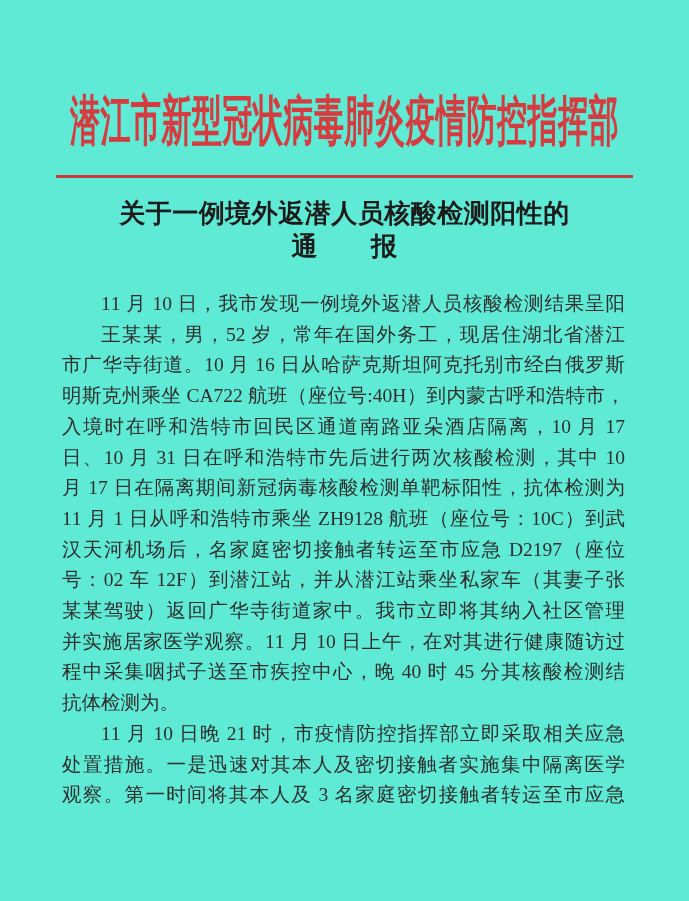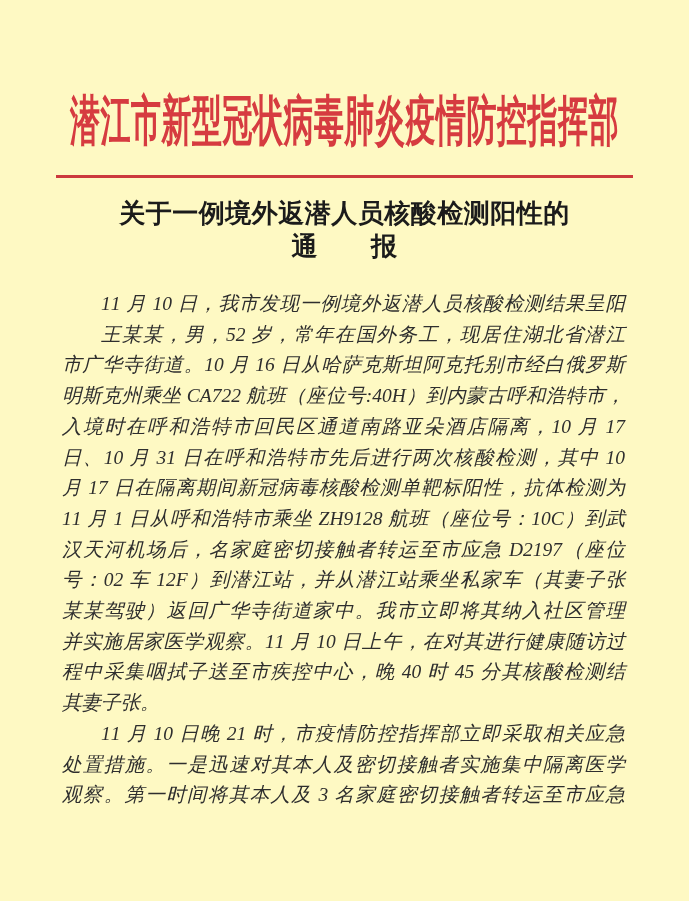--- a/index.html
+++ b/index.html
@@ -58,37 +58,36 @@
     letter-spacing: 0.5px;
   }
   
   .body-block {
     position: absolute;
     top: 289px;
     left: 62px;
     right: 64px;
     font-size: 19.5px;
     line-height: 30.7px;
-    font-style: italic;
   }
   .line {
     text-align: justify;
     text-align-last: justify;
   }
   .line.flush {
     text-align-last: left;
   }
   .line.indent {
     text-indent: 2em;
   }
 </style>
 </head>
 <body>
 
-<div class="page" style="background: #fef9c3;">
+<div class="page" style="background: #5eead4;">
 
   <div class="agency" style="color: rgb(214, 59, 64);">
     <span class="agency-text">潜江市新型冠状病毒肺炎疫情防控指挥部</span>
   </div>
 
   <div class="divider" style="background: rgb(204, 58, 62);"></div>
 
   <h1 class="title" style="color: rgb(27, 27, 27);">
     <span>关于一例境外返潜人员核酸检测阳性的</span><br>
     <span>通　　报</span>
@@ -101,19 +100,19 @@
       <div class="line">明斯克州乘坐 CA722 航班（座位号:40H）到内蒙古呼和浩特市，</div>
       <div class="line">入境时在呼和浩特市回民区通道南路亚朵酒店隔离，10 月 17</div>
       <div class="line">日、10 月 31 日在呼和浩特市先后进行两次核酸检测，其中 10</div>
       <div class="line">月 17 日在隔离期间新冠病毒核酸检测单靶标阳性，抗体检测为</div>
       <div class="line">11 月 1 日从呼和浩特市乘坐 ZH9128 航班（座位号：10C）到武</div>
       <div class="line">汉天河机场后，名家庭密切接触者转运至市应急 D2197（座位</div>
       <div class="line">号：02 车 12F）到潜江站，并从潜江站乘坐私家车（其妻子张</div>
       <div class="line">某某驾驶）返回广华寺街道家中。我市立即将其纳入社区管理</div>
       <div class="line">并实施居家医学观察。11 月 10 日上午，在对其进行健康随访过</div>
       <div class="line">程中采集咽拭子送至市疾控中心，晚 40 时 45 分其核酸检测结</div>
-      <div class="line flush">其妻子张。</div>
+      <div class="line flush">抗体检测为。</div>
       <div class="line indent">11 月 10 日晚 21 时，市疫情防控指挥部立即采取相关应急</div>
       <div class="line">处置措施。一是迅速对其本人及密切接触者实施集中隔离医学</div>
       <div class="line">观察。第一时间将其本人及 3 名家庭密切接触者转运至市应急</div>
     </div>
 
 </div>
 
 </body></html>

